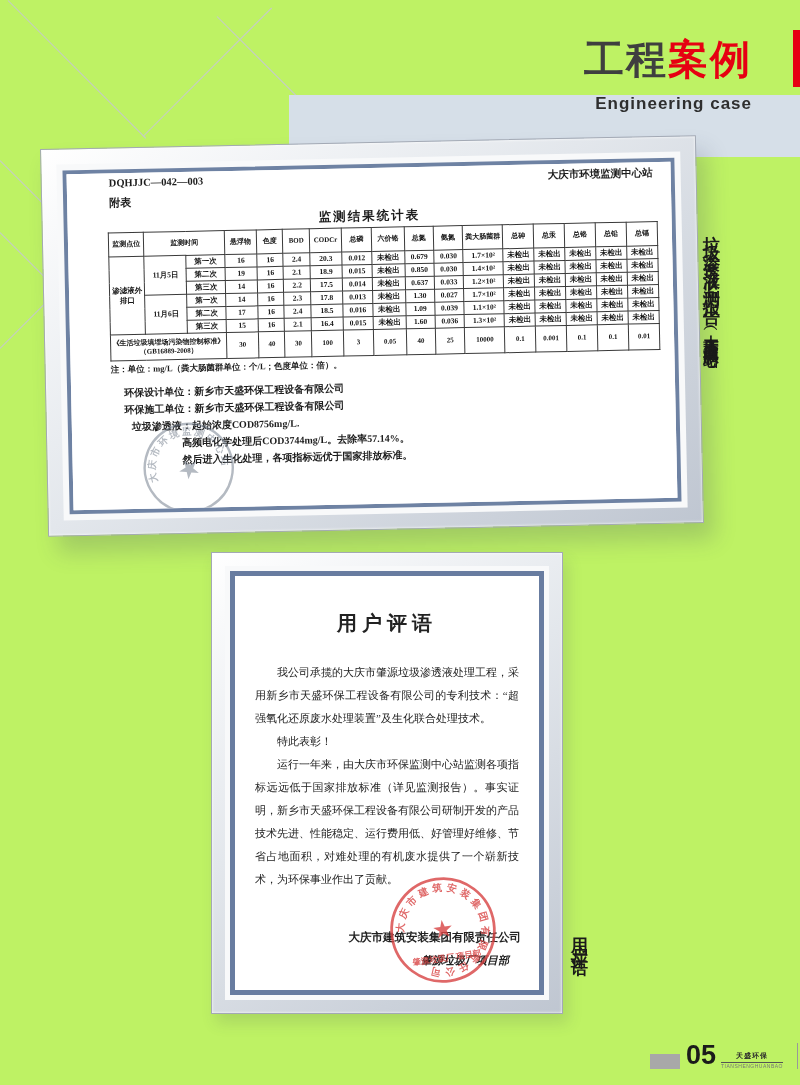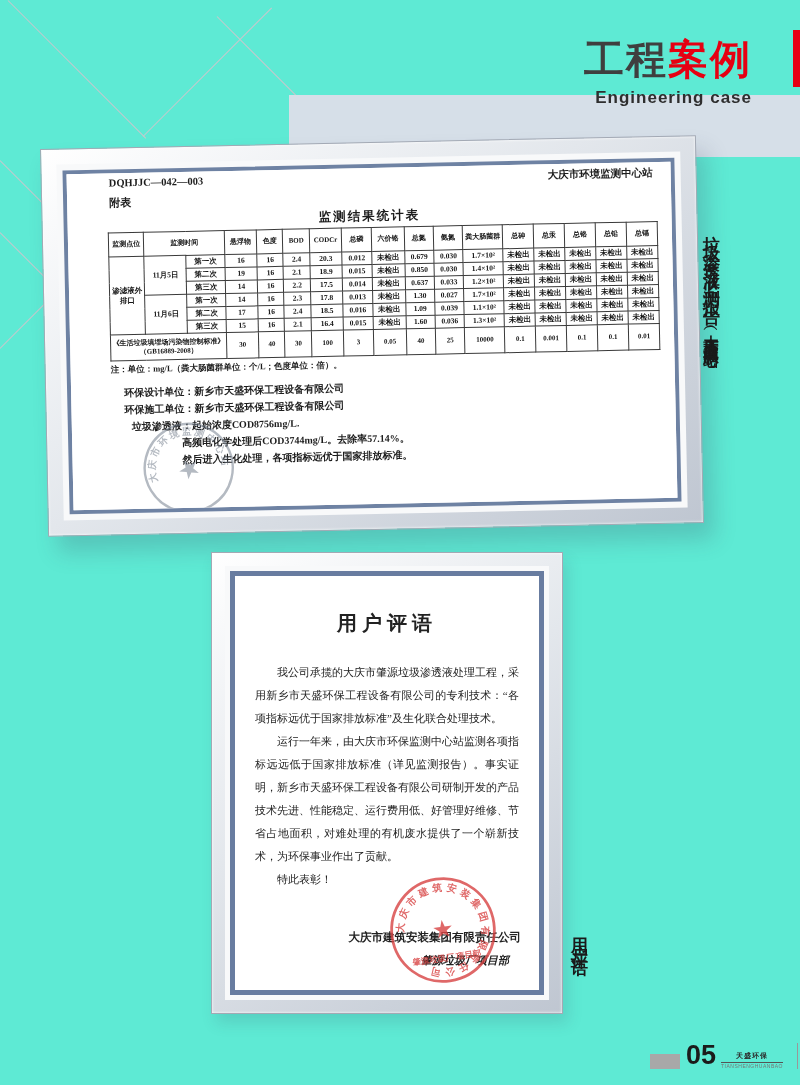--- a/index.html
+++ b/index.html
@@ -1,35 +1,35 @@
 <!DOCTYPE html>
 <html><head>
 <meta charset="utf-8">
 <style>
   * { margin:0; padding:0; box-sizing:border-box; }
   html,body { width:800px; height:1085px; background:#ffffff; overflow:hidden;
               font-family:"Liberation Sans","DejaVu Sans",sans-serif; }
-  .page { position:relative; width:800px; height:1085px; background:#5eead4; overflow:hidden; }
+  .page { position:relative; width:800px; height:1085px; background:#bef264; overflow:hidden; }
 
   
   .diag { position:absolute; height:1px; background:#c6c9cd; transform-origin:left center; }
   .d1 { left:8px;   top:0;     width:195px; transform:rotate(45deg); }
   .d2 { left:143px; top:136px; width:182px; transform:rotate(-45deg); }
   .d3 { left:217px; top:16px;  width:125px; transform:rotate(45deg); }
   .d4 { left:0px;   top:160px; width:150px; transform:rotate(45deg); }
   .d5 { left:0px;   top:232px; width:84px;  transform:rotate(45deg); }
   .d6 { left:0px;   top:348px; width:84px;  transform:rotate(-45deg); }
 
   .blue-band { position:absolute; left:289px; top:95px; width:511px; height:62px; background:#d6dfe8; }
 
   .masthead { position:absolute; top:38px; right:48px; text-align:right; line-height:1.05; }
   .masthead .cn { font-size:40px; font-weight:bold; letter-spacing:2px; }
   .masthead .cn .black { color:#3f3f3f; }
   .masthead .cn .red { color:#e60012; }
-  .masthead .en { font-size:17px; font-weight:bold; color:#2e2e2e; letter-spacing:1px; margin-top:9px; }
+  .masthead .en { font-size:17px; font-weight:bold; color:#2e2e2e; letter-spacing:1px; margin-top:15px; }
   .red-bar { position:absolute; right:0; top:30px; width:7px; height:57px; background:#e60012; }
 
   
   .frame { position:absolute; border:1px solid #a3a9b4;
            background:linear-gradient(145deg,#ffffff 0%,#e3e7ec 45%,#bfc6d1 100%);
            box-shadow:10px 16px 22px rgba(60,70,95,.22), inset 0 0 3px #fff; }
   .frame-top { left:44px; top:142px; width:656px; height:388px; padding:15px; transform:rotate(-1.2deg); }
   .frame-bottom { left:211px; top:552px; width:352px; height:462px; padding:13px;
                   box-shadow:5px 9px 14px rgba(60,70,95,.15), inset 0 0 3px #fff; }
   .mat { background:#f8f9fa; width:100%; height:100%; padding:6px; }
@@ -325,23 +325,23 @@
   </div>
 
   <div class="frame frame-bottom">
     <div class="mat">
       <div class="mat-blue">
         <div class="paper paper-user">
 
           <div class="user-title">用户评语</div>
 
           <div class="user-body">
-            <p>我公司承揽的大庆市肇源垃圾渗透液处理工程，采用新乡市天盛环保工程设备有限公司的专利技术：“各项指标远优于国家排放标准”及生化联合处理技术。</p>
+            <p>我公司承揽的大庆市肇源垃圾渗透液处理工程，采用新乡市天盛环保工程设备有限公司的专利技术：“超强氧化还原废水处理装置”及生化联合处理技术。</p>
+            <p>特此表彰！</p>
             <p>运行一年来，由大庆市环保监测中心站监测各项指标远远低于国家排放标准（详见监测报告）。事实证明，新乡市天盛环保工程设备有限公司研制开发的产品技术先进、性能稳定、运行费用低、好管理好维修、节省占地面积，对难处理的有机废水提供了一个崭新技术，为环保事业作出了贡献。</p>
-            <p>特此表彰！</p>
           </div>
 
           <div class="sig">
             <div>大庆市建筑安装集团有限责任公司</div>
             <div class="dept">肇源垃圾厂项目部</div>
           </div>
 
           <svg class="stamp-red" viewBox="0 0 120 120">
             <defs>
                 <path id="arcR" d="M 18,60 A 42,42 0 1,1 102,60 A 42,42 0 1,1 18,60"></path>

